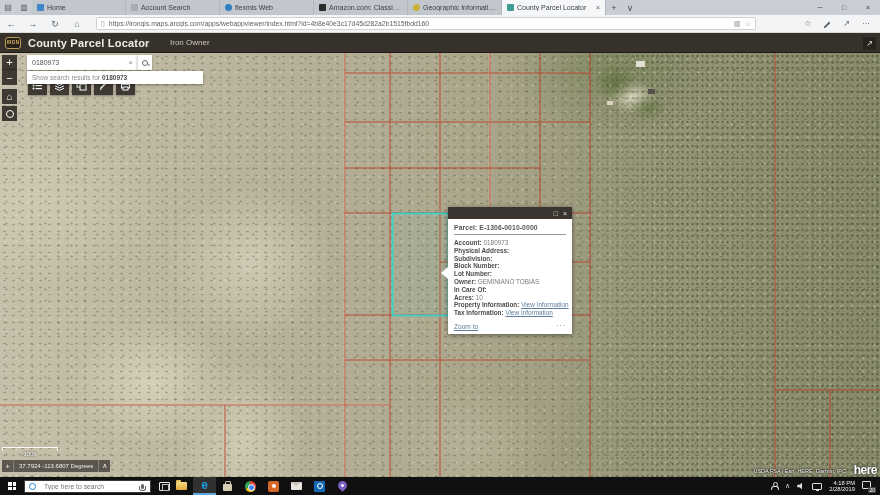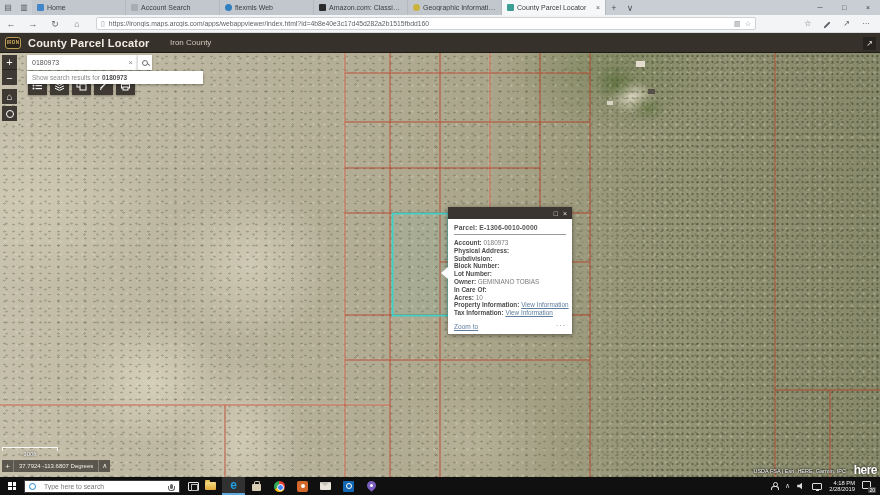--- a/index.html
+++ b/index.html
@@ -107,21 +107,21 @@
   .coords .caret { width:12px; height:12px; display:flex; align-items:center; justify-content:center; font-size:7px; border-left:1px solid rgba(255,255,255,.25); }
   .attrib { position:absolute; right:34px; bottom:3px; font-size:5.5px; color:#fff; text-shadow:0 0 2px #000, 0 0 2px #000; }
   .esri { position:absolute; right:3px; bottom:0px; font-size:12px; font-weight:bold; color:#fff; text-shadow:0 0 3px #000; letter-spacing:-.5px; }
 
   
   .taskbar { position:absolute; left:0; top:477px; width:880px; height:18px; background:#101010; display:flex; align-items:center; }
   .start { width:24px; height:18px; display:flex; align-items:center; justify-content:center; }
   .winlogo { width:8px; height:8px; background:#fff;
     background-image:linear-gradient(#101010,#101010),linear-gradient(#101010,#101010);
     background-size:1px 100%,100% 1px; background-position:center,center; background-repeat:no-repeat; }
-  .tb-search { width:156px; height:13px; background:#fff; border:1px solid #3a3a3a; display:flex; align-items:center; gap:8px; padding:0 4px; }
+  .tb-search { width:127px; height:13px; background:#fff; border:1px solid #3a3a3a; display:flex; align-items:center; gap:8px; padding:0 4px; }
   .cortana { width:7px; height:7px; border:1.5px solid #1e87d4; border-radius:50%; }
   .tb-search input { border:0; outline:0; flex:1; font-size:6.8px; color:#555; font-family:"Liberation Sans",sans-serif; width:90px; background:transparent; }
   .mic { position:relative; width:3px; height:5px; background:#666; border-radius:2px; margin-right:2px; }
   .mic::after { content:""; position:absolute; left:-2px; top:2px; width:5px; height:4px; border:1px solid #666; border-top:none; border-radius:0 0 3px 3px; }
   .taskview { margin-left:8px; position:relative; width:11px; height:9px; }
   .taskview::before { content:""; position:absolute; inset:0; border:1px solid #e8e8e8; border-radius:1px; }
   .taskview::after { content:""; position:absolute; left:3px; top:2px; width:5px; height:5px; border:1px solid #bdbdbd; }
   .tb-app { width:23px; height:18px; display:flex; align-items:center; justify-content:center; position:relative; }
   .tb-app.active { background:rgba(255,255,255,.14); border-bottom:2px solid #5fa8dc; }
   .folder { position:relative; width:11px; height:8px; background:linear-gradient(#f6dc86,#dfaa3c); border-radius:1px; }
@@ -211,21 +211,21 @@
       <span class="tr-icon">☆</span>
       <span class="pen-icon"></span>
       <span class="tr-icon">↗</span>
       <span class="tr-icon">···</span>
     </div>
   </div>
 
   <div class="app-header">
     <span class="logo-badge">IRON</span>
     <span class="app-title">County Parcel Locator</span>
-    <span class="app-subtitle">Iron County</span>
+    <span class="app-subtitle">Iron Owner</span>
     <span class="header-btn">↗</span>
   </div>
 
   <div class="map">
     <div class="map-base"></div>
     <div class="veg-overlay"></div>
 
     <svg class="overlay" width="880" height="424" viewBox="0 0 880 424">
 
       <path d="M345 0 V424 M490 0 V162 M0 352 H390" stroke="rgba(228,222,202,.5)" stroke-width="2.5" fill="none"></path>

